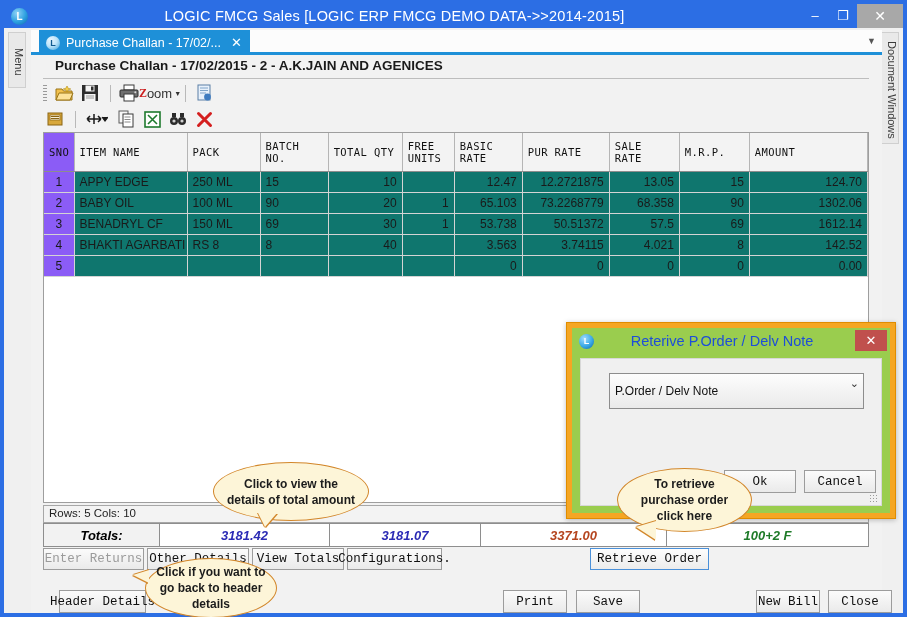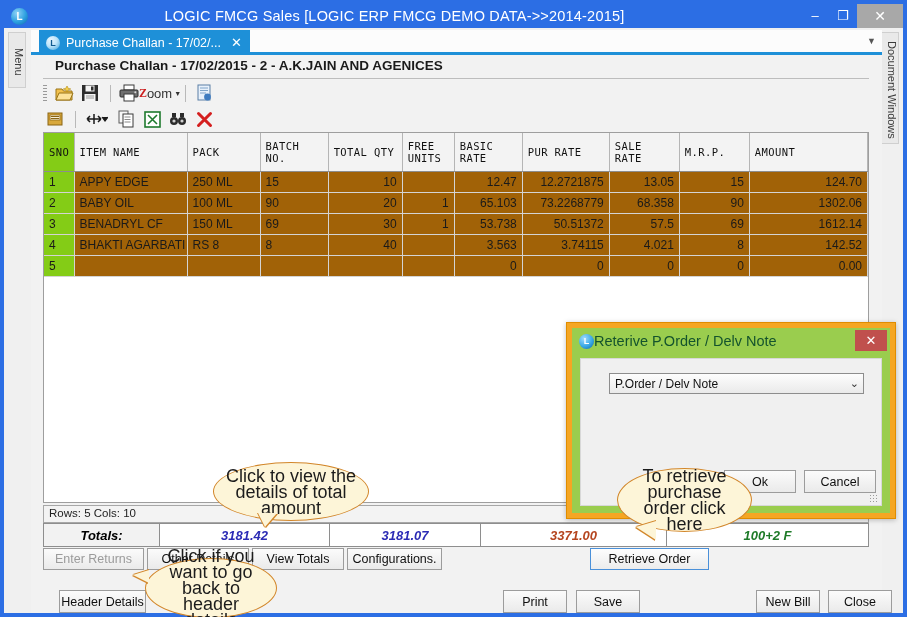--- a/index.html
+++ b/index.html
@@ -213,28 +213,28 @@
     box-sizing: border-box;
   }
   table.grid td {
     border-right: 1px solid #d4d4d4;
     border-bottom: 1px solid #d4d4d4;
     font-size: 12px;
     font-family: "Liberation Sans", sans-serif;
     padding: 2px 5px;
     height: 21px;
     color: #1a1a1a;
-    background: #a16207;
+    background: #0f766e;
     box-sizing: border-box;
     overflow: hidden;
     white-space: nowrap;
   }
   table.grid td.sno, table.grid th.sno {
-    background: #84cc16;
-    text-align: left;
+    background: #8b5cf6;
+    text-align: center;
   }
   table.grid td.num { text-align: right; }
 
   
   #grid-status {
     position: absolute;
     left: 12px; top: 475px;
     width: 826px; height: 18px;
     background: #f3f3f3;
     border: 1px solid #a7a7a7;
@@ -279,21 +279,21 @@
     border: 1px solid #9c9c9c;
     font-size: 12.5px;
     color: #101010;
     height: 22px;
     padding: 0 10px;
     box-sizing: border-box;
     white-space: nowrap;
     display: inline-flex;
     align-items: center;
     justify-content: center;
-    font-family: Liberation Sans, sans-serif;
+    font-family: Liberation Mono, monospace;
   }
   .winbtn.disabled { color: #9b9b9b; }
   .winbtn.focused { border: 1px solid #4a90d9; background: linear-gradient(#fdfdfd, #ececec); }
 
   
   #footer-buttons {
     position: absolute;
     left: 12px; top: 560px;
     width: 826px; height: 24px;
   }
@@ -326,22 +326,23 @@
   #dialog-logo {
     width: 15px; height: 15px;
     margin-left: 7px;
     border-radius: 50%;
     background: radial-gradient(circle at 35% 30%, #9fdcff 0%, #3aa8e6 55%, #0a63a6 100%);
     color: #ffffff; font-size: 9px; font-weight: bold;
     line-height: 15px; text-align: center;
   }
   #dialog-title {
     flex: 1 1 auto;
+    text-align: center;
     font-size: 14.5px;
-    color: #14532d;
+    color: #1d4ed8;
     padding-right: 40px;
   }
   #dialog-close {
     position: absolute;
     right: 3px; top: 2px;
     width: 32px; height: 21px;
     background: #c0504d;
     color: #ffffff;
     font-size: 13px;
     line-height: 21px;
@@ -351,21 +352,21 @@
     position: absolute;
     left: 8px; top: 30px;
     right: 8px; bottom: 7px;
     background: #f0f0f0;
     border: 1px solid #d8d8d8;
     box-sizing: border-box;
   }
   #retrieve-select {
     position: absolute;
     left: 28px; top: 14px;
-    width: 255px; height: 21px;
+    width: 255px; height: 36px;
     background: linear-gradient(#fdfdfd, #eaeaea);
     border: 1px solid #8d8d8d;
     box-sizing: border-box;
     font-size: 12px;
     color: #111;
     display: flex;
     align-items: center;
     padding-left: 5px;
   }
   #retrieve-select-arrow {
@@ -393,28 +394,29 @@
     background-size: 3px 3px;
   }
 
   
   .callout {
     position: absolute;
     background: #fdf5d8;
     border: 1px solid #d2862a;
     border-radius: 50%;
     color: #1c1c1c;
-    font-size: 18px;
+    font-size: 12px;
     line-height: 16px;
     text-align: center;
     display: flex;
     align-items: center;
     justify-content: center;
     padding: 4px 10px;
     box-sizing: border-box;
+    font-weight: bold;
   }
   #callout-view-totals { left: 209px; top: 458px; width: 156px; height: 59px; }
   #callout-view-totals .tail {
     position: absolute; left: 44px; top: 50px;
     width: 0; height: 0;
     border-left: 7px solid transparent;
     border-right: 12px solid transparent;
     border-top: 14px solid #fdf5d8;
     filter: drop-shadow(1px 1px 0 #d2862a) drop-shadow(-1px 0 0 #d2862a);
   }

